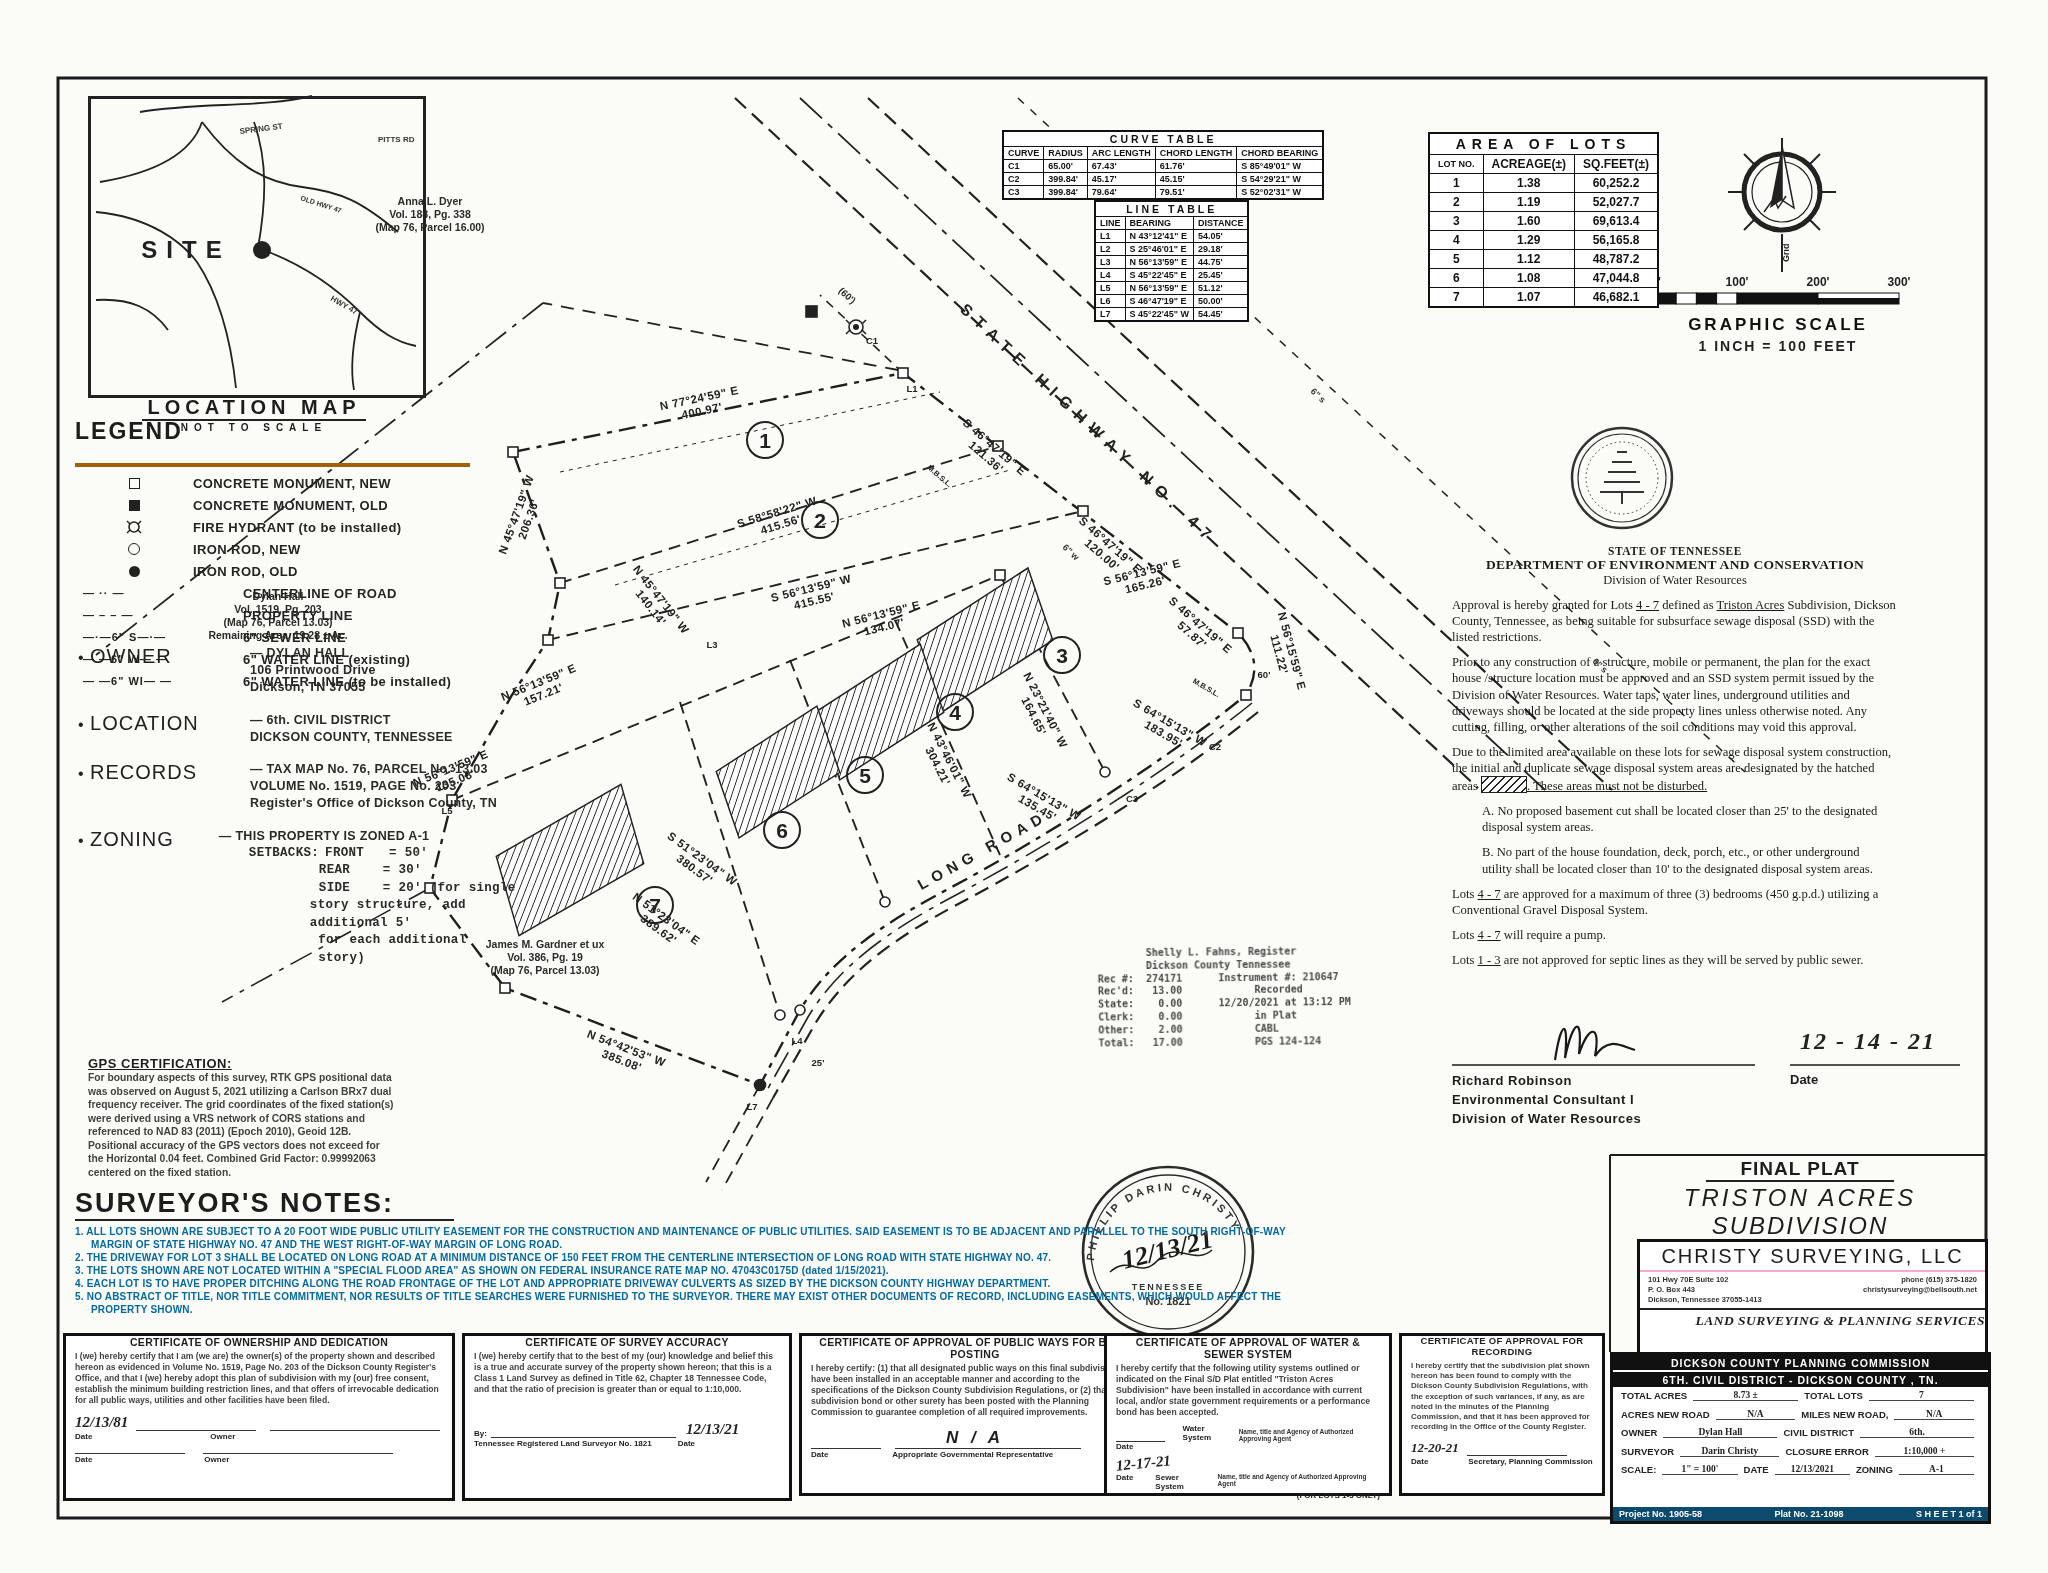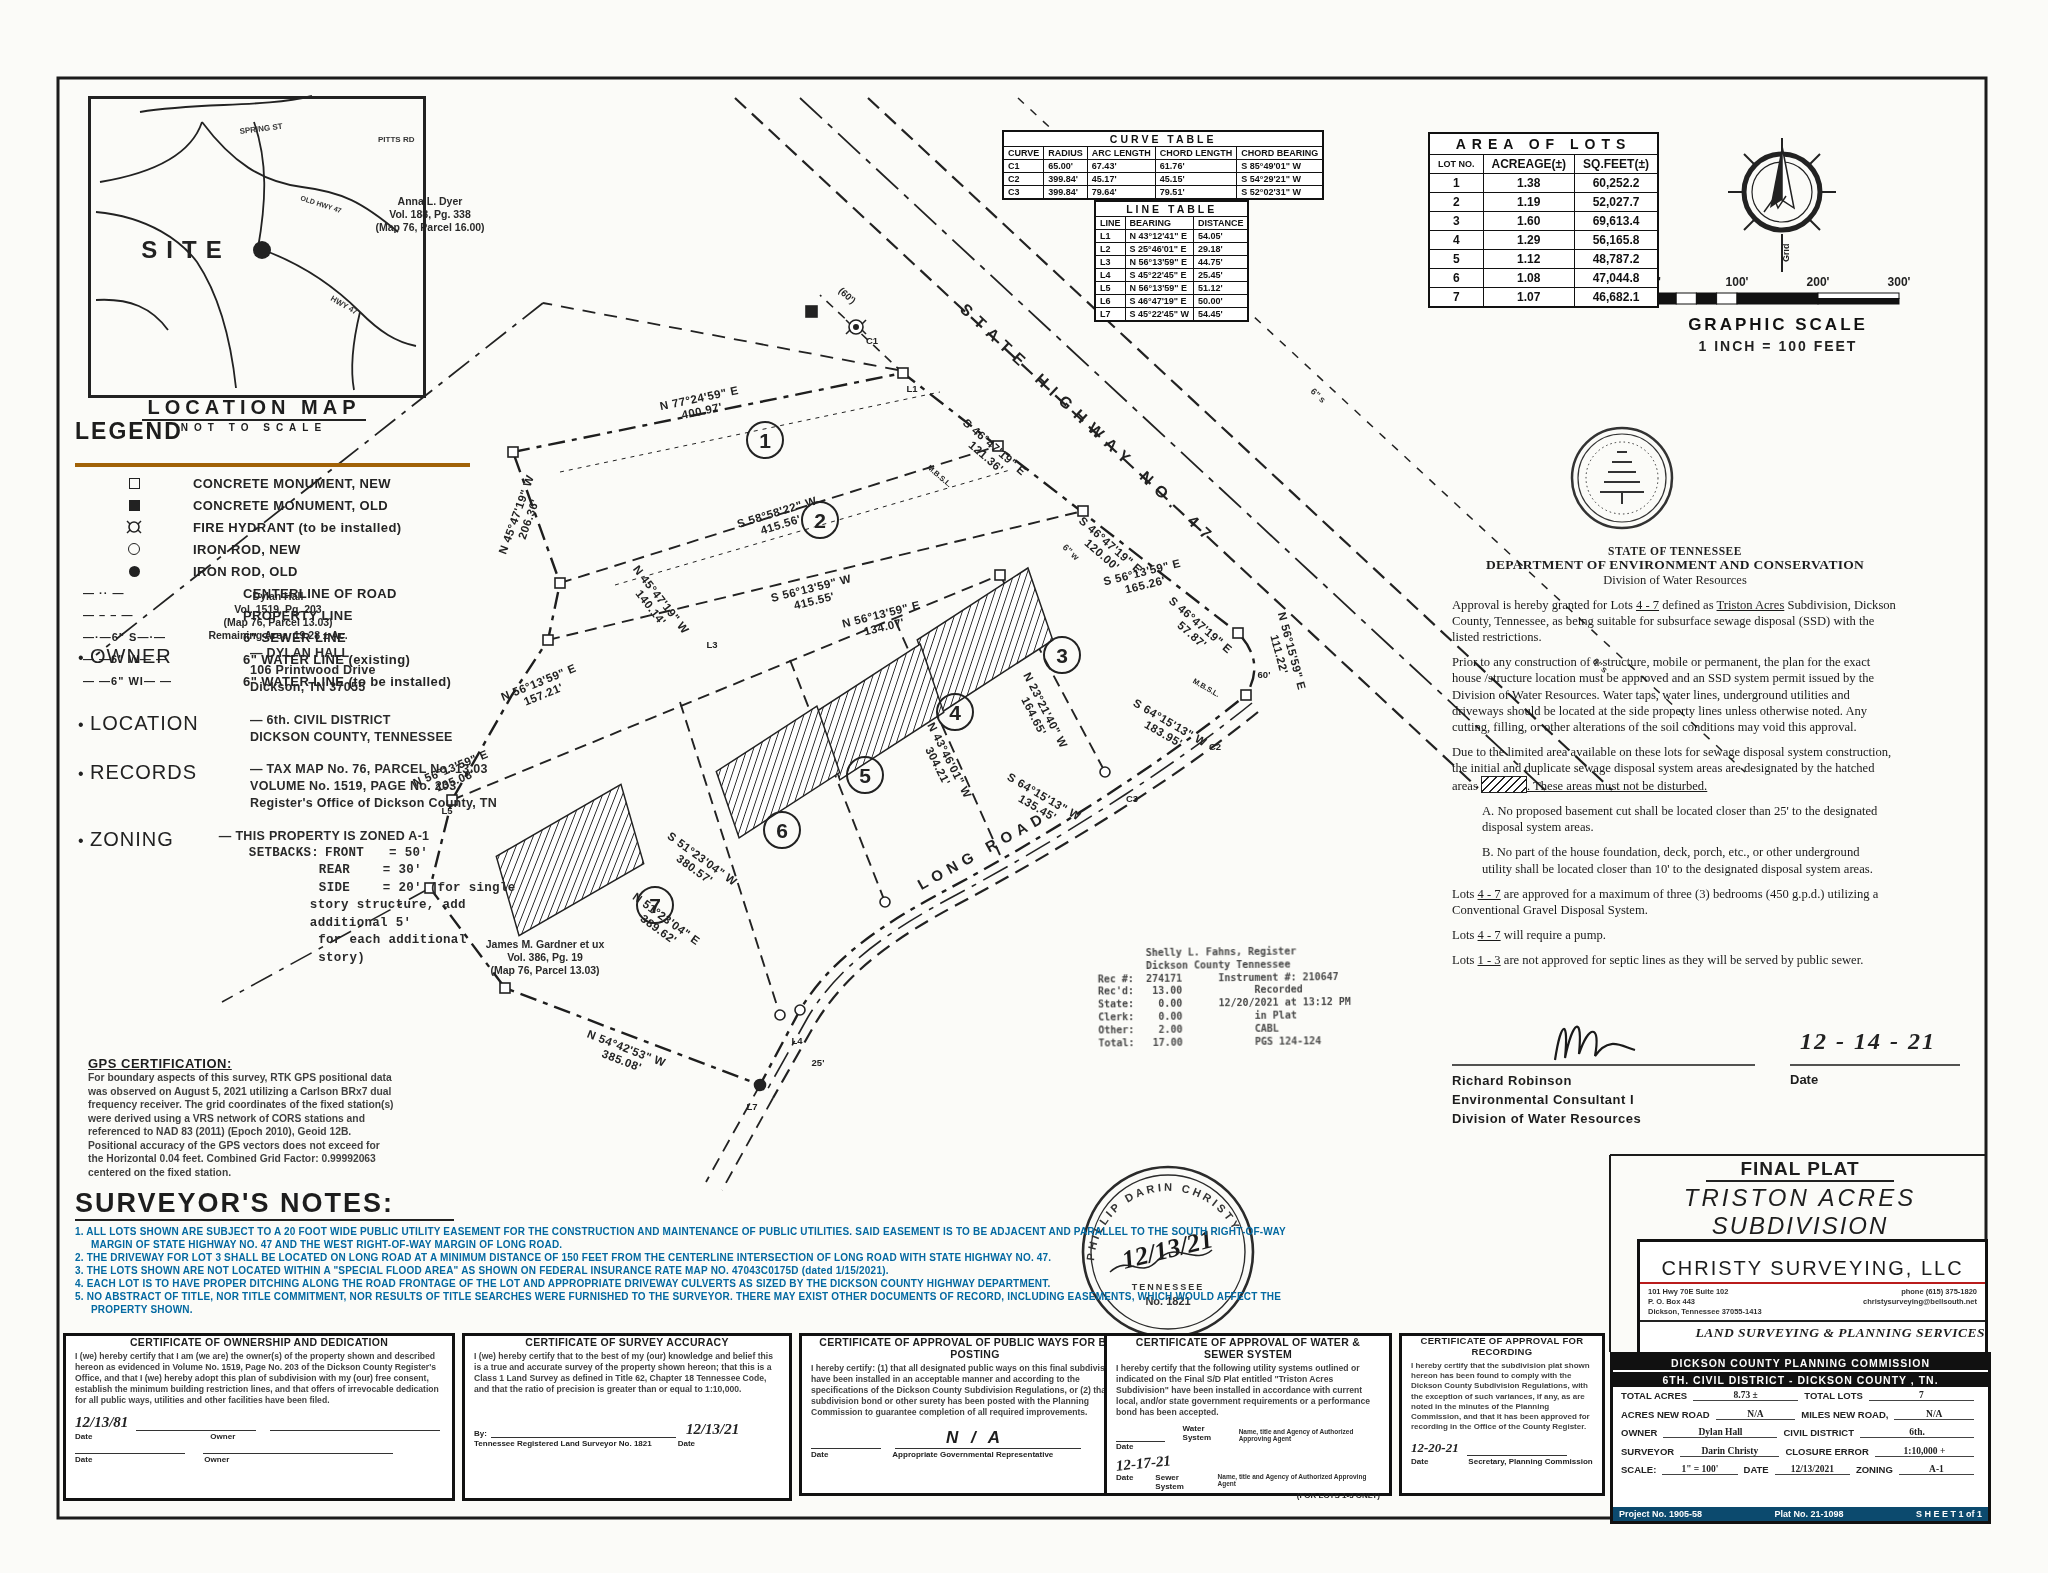--- a/index.html
+++ b/index.html
@@ -78,21 +78,21 @@
   
   .regstamp{left:1098px;top:946px;width:292px;font-family:"DejaVu Sans Mono",monospace;
             font-size:10px;line-height:1.28;color:#3a3a3a;white-space:pre;transform:rotate(-.6deg);font-weight:bold;}
 
   
   .finalplat{left:1622px;top:1158px;width:356px;text-align:center;}
   .finalplat .fp{font-size:19px;font-weight:bold;letter-spacing:1px;border-bottom:2px solid #222;display:inline-block;padding:0 34px;}
   .finalplat .nm{font-size:24px;font-style:italic;letter-spacing:3px;margin-top:2px;}
   .finalplat .nm2{font-size:24px;font-style:italic;letter-spacing:2px;}
   .christy{left:1637px;top:1239px;width:345px;height:110px;border:3px solid #111;background:#fff;}
-  .christy .nm{font-size:20px;letter-spacing:2px;text-align:center;border-bottom:2px solid #b91c1c;padding:3px 0 2px;margin-top:12px;}
+  .christy .nm{font-size:20px;letter-spacing:2px;text-align:center;border-bottom:2px solid #f9a8d4;padding:3px 0 2px;}
   .christy .addr{display:flex;justify-content:space-between;padding:3px 8px;font-size:7.5px;font-weight:bold;line-height:1.35;}
   .christy .svc{border-top:2px solid #222;text-align:right;font-family:"Liberation Serif",serif;
                 font-style:italic;font-weight:bold;font-size:13.5px;letter-spacing:.5px;padding-top:3px;}
 
   
   .plan{left:1610px;top:1352px;width:375px;height:166px;border:3px solid #111;background:#fff;font-size:9.5px;}
   .plan .bar{background:#111;color:#fdfdfd;font-weight:bold;text-align:center;letter-spacing:1px;
              font-size:10.5px;padding:1.5px 0;}
   .plan .rows{padding:3px 8px 0;}
   .plan .pr{display:flex;margin-bottom:7.5px;font-weight:bold;color:#222;}

